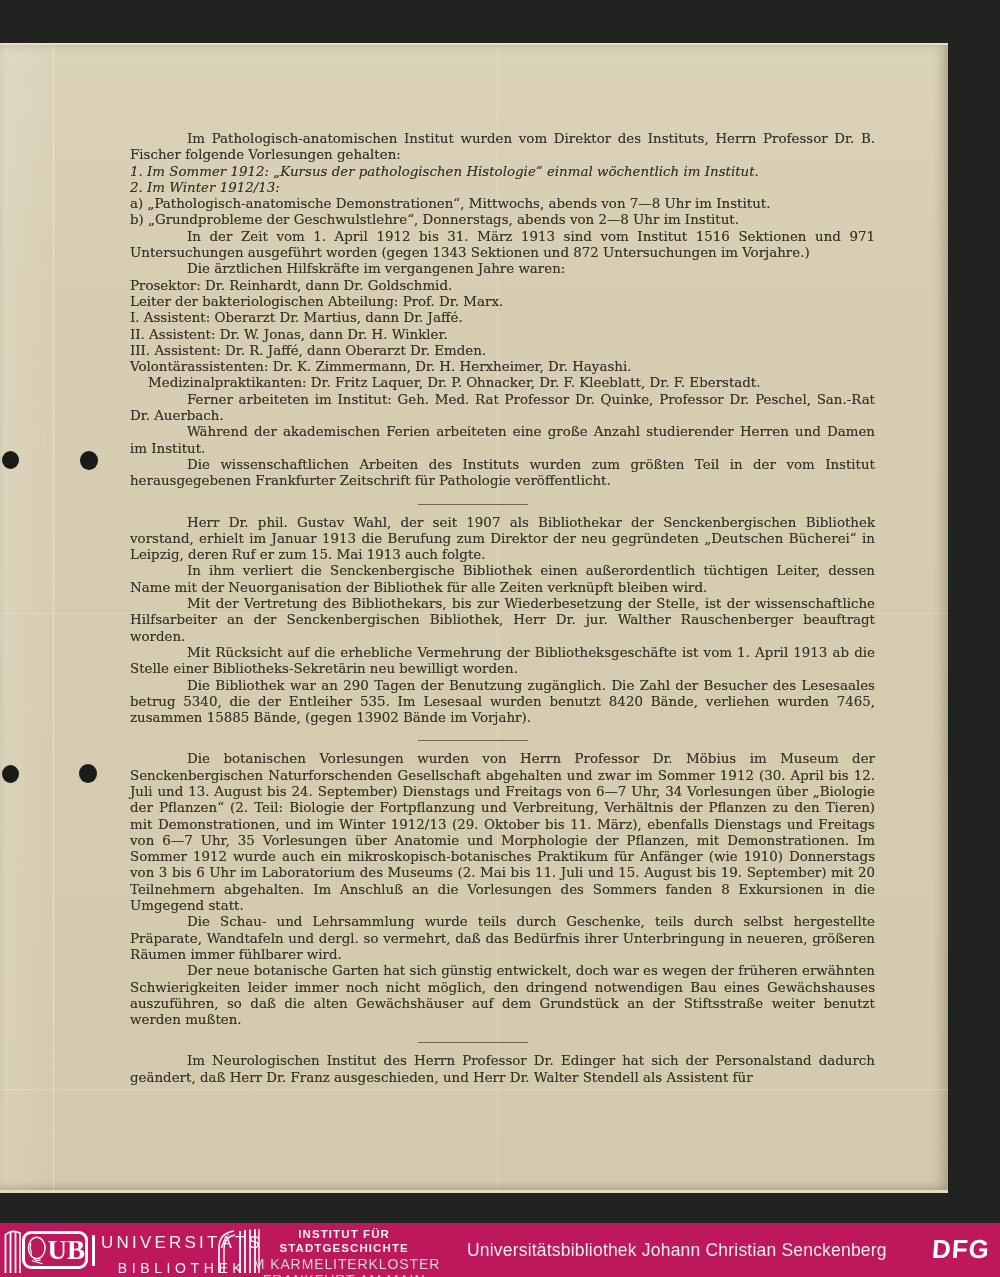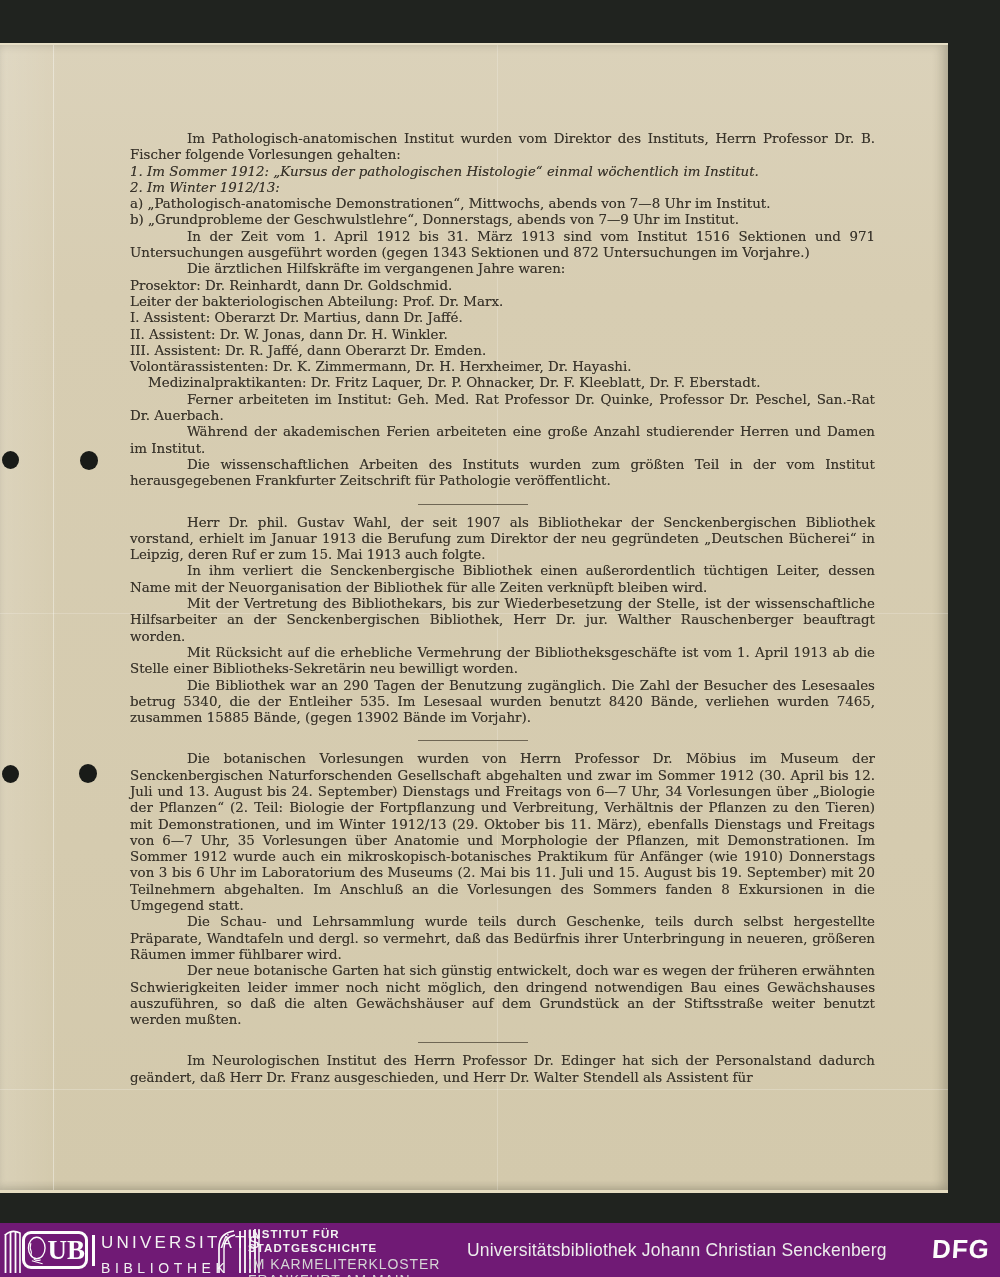--- a/index.html
+++ b/index.html
@@ -51,21 +51,21 @@
   .ln-vol{margin-left:82px;text-align:left;}
   .ln-prakt{margin-left:99px;text-indent:-17px;text-align:left;padding-left:35px;}
   .divider{
     width:110px;height:0;border:none;border-top:1px solid #6e6654;
     margin:14px 0 10px 288px;
   }
 
   
   .footer{
     position:absolute;left:0;bottom:0;width:1000px;height:54px;
-    background:#701a75;font-family:"Liberation Sans", sans-serif;color:#f2f2f2;
+    background:#be185d;font-family:"Liberation Sans", sans-serif;color:#f2f2f2;text-align:center;
   }
   .footer svg{display:block;}
   .book-lines{position:absolute;left:3px;top:5px;}
   .ub-badge{
     position:absolute;left:22px;top:8px;width:66px;height:38px;
     border:3px solid #fdfdfd;border-radius:9px;box-sizing:border-box;
     display:flex;align-items:center;
   }
   .ub-head{margin-left:1px;}
   .ub-mark{
@@ -103,21 +103,21 @@
   <div class="hole h2"></div>
   <div class="hole h3"></div>
   <div class="hole h4"></div>
 
   <div class="content">
 
     <p class="para">Im Pathologisch-anatomischen Institut wurden vom Direktor des Instituts, Herrn Professor Dr. B. Fischer folgende Vorlesungen gehalten:</p>
     <p class="l1">1. Im Sommer 1912: „Kursus der pathologischen Histologie“ einmal wöchentlich im Institut.</p>
     <p class="l1">2. Im Winter 1912/13:</p>
     <p class="l2">a) „Pathologisch-anatomische Demonstrationen“, Mittwochs, abends von 7—8 Uhr im Institut.</p>
-    <p class="l2">b) „Grundprobleme der Geschwulstlehre“, Donnerstags, abends von 7—9 Uhr im Institut.</p>
+    <p class="l2">b) „Grundprobleme der Geschwulstlehre“, Donnerstags, abends von 2—8 Uhr im Institut.</p>
     <p class="para">In der Zeit vom 1. April 1912 bis 31. März 1913 sind vom Institut 1516 Sektionen und 971 Untersuchungen ausgeführt worden (gegen 1343 Sektionen und 872 Untersuchungen im Vorjahre.)</p>
     <p class="para">Die ärztlichen Hilfskräfte im vergangenen Jahre waren:</p>
     <p class="ln-prosektor">Prosektor: Dr. Reinhardt, dann Dr. Goldschmid.</p>
     <p class="ln-leiter">Leiter der bakteriologischen Abteilung: Prof. Dr. Marx.</p>
     <p class="ln-assist1">I. Assistent: Oberarzt Dr. Martius, dann Dr. Jaffé.</p>
     <p class="ln-assist2">II. Assistent: Dr. W. Jonas, dann Dr. H. Winkler.</p>
     <p class="ln-assist3">III. Assistent: Dr. R. Jaffé, dann Oberarzt Dr. Emden.</p>
     <p class="ln-vol">Volontärassistenten: Dr. K. Zimmermann, Dr. H. Herxheimer, Dr. Hayashi.</p>
     <p class="ln-prakt">Medizinalpraktikanten: Dr. Fritz Laquer, Dr. P. Ohnacker, Dr. F. Kleeblatt, Dr. F. Eberstadt.</p>
     <p class="para">Ferner arbeiteten im Institut: Geh. Med. Rat Professor Dr. Quinke, Professor Dr. Peschel, San.-Rat Dr. Auerbach.</p>

